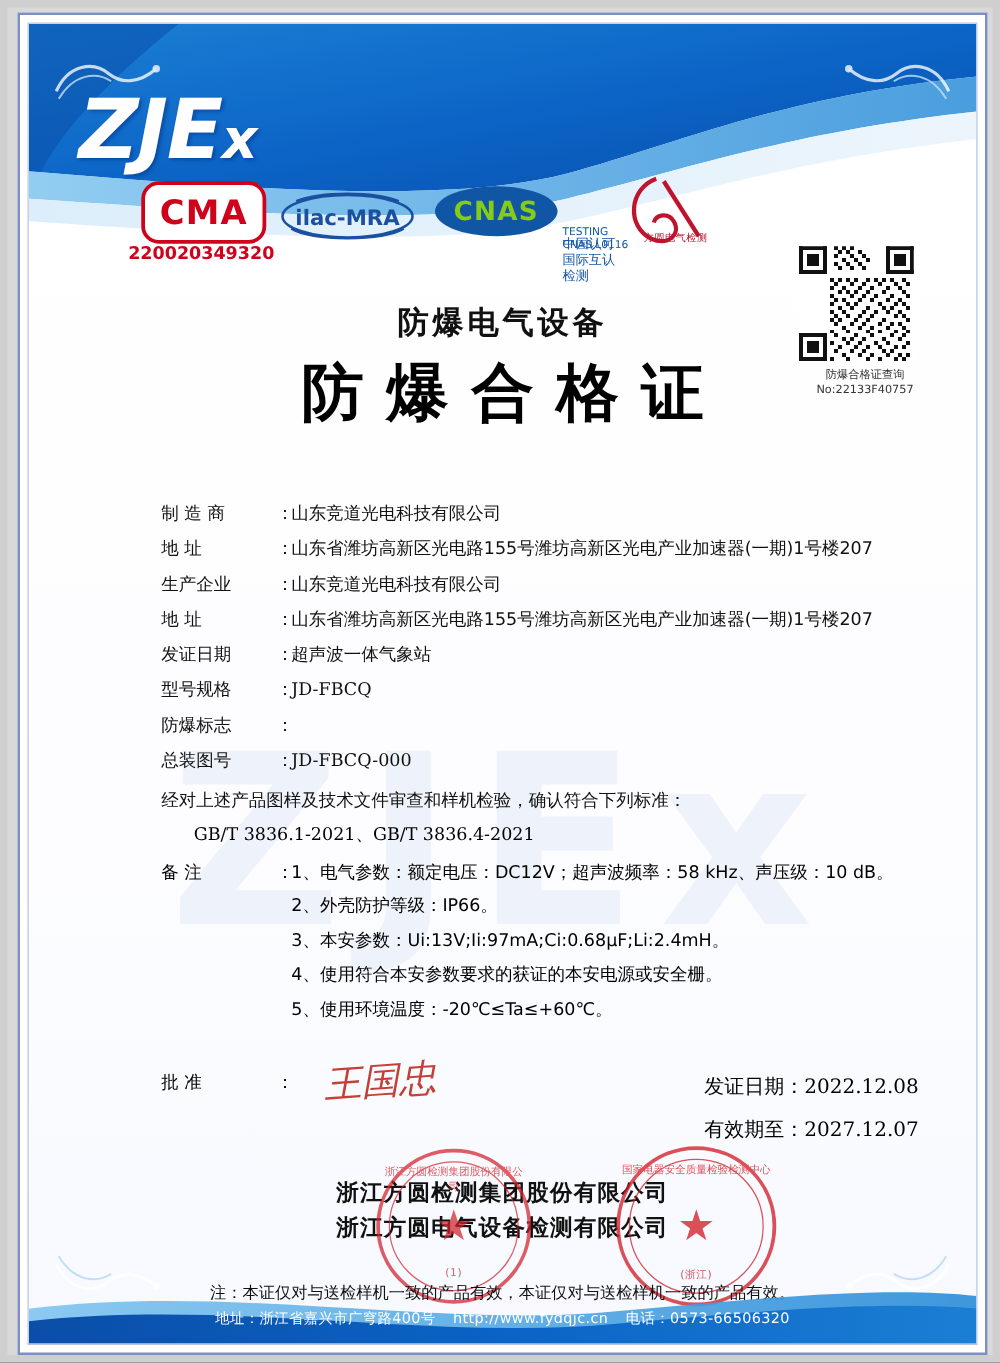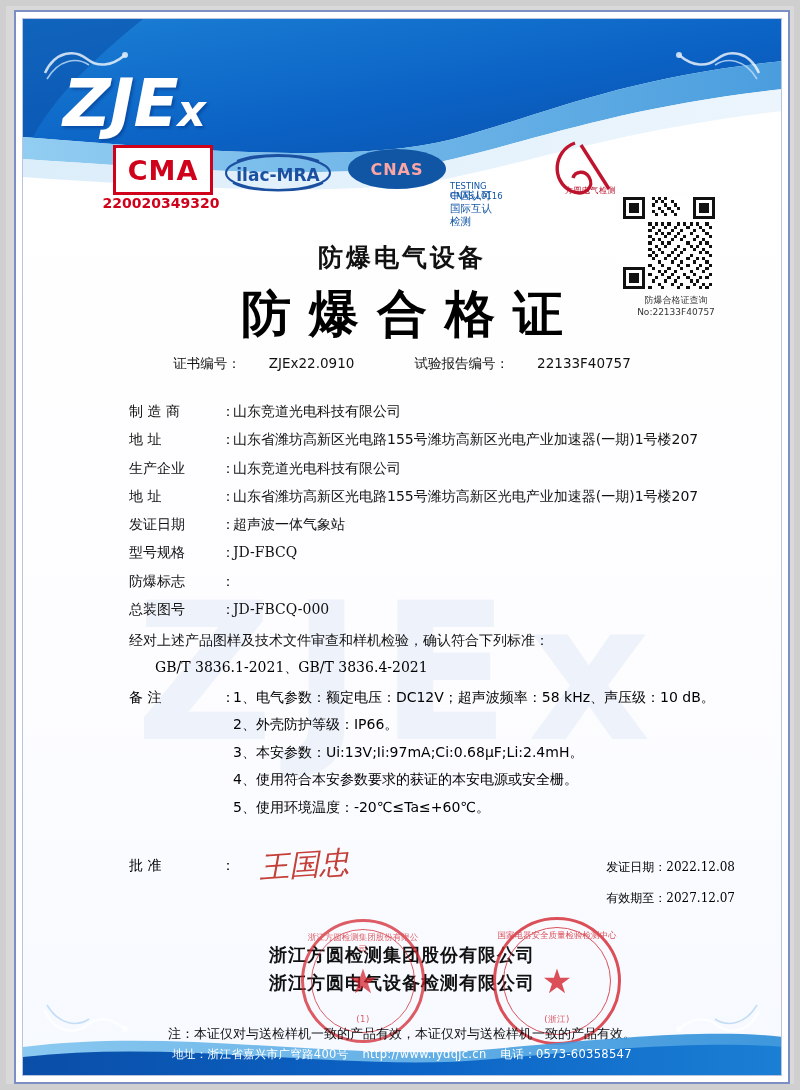--- a/index.html
+++ b/index.html
@@ -56,21 +56,21 @@
   .orn-tr{right:18px;top:24px;transform:scaleX(-1);}
   .orn-bl{left:18px;bottom:34px;transform:scaleY(-1);}
   .orn-br{right:18px;bottom:34px;transform:scale(-1,-1);}
 
   
   .logos{
     position:absolute;left:0;top:120px;width:100%;height:78px;
   }
   .cma{
     position:absolute;left:90px;top:6px;width:94px;height:44px;
-    border:3px solid #d0021b;border-radius:0;
+    border:3px solid #d0021b;border-radius:14px;
     color:#d0021b;font-weight:bold;font-size:27px;
     display:flex;align-items:center;justify-content:center;
     letter-spacing:1px;background:#fff;
   }
   .cma-no{
     position:absolute;left:78px;top:56px;width:120px;text-align:center;
     color:#d0021b;font-weight:bold;font-size:14px;letter-spacing:0;
   }
   .ilac{
     position:absolute;left:200px;top:8px;width:110px;height:52px;
@@ -78,40 +78,40 @@
   .ilac .txt{
     position:absolute;left:0;top:18px;width:110px;text-align:center;
     color:#1b4fa0;font-weight:bold;font-size:17px;
   }
   .cnas{
     position:absolute;left:325px;top:2px;width:160px;height:62px;
   }
   .cnas .ell{
     position:absolute;left:0;top:8px;width:98px;height:40px;
     border-radius:50%/50%;
-    background:#1156a5;color:#fca5a5;font-weight:bold;font-size:16px;
+    background:#1156a5;color:#84cc16;font-weight:bold;font-size:21px;
     display:flex;align-items:center;justify-content:center;letter-spacing:1px;
   }
   .cnas .cn{
     position:absolute;left:102px;top:0px;width:58px;
     color:#1156a5;font-size:10.5px;line-height:1.25;margin-top:48px;
   }
   .cnas .lno{
     position:absolute;left:102px;top:40px;width:70px;
     color:#1156a5;font-size:8.5px;line-height:1.2;
   }
   .fy{
-    position:absolute;left:514px;top:0px;width:110px;height:72px;
+    position:absolute;left:464px;top:0px;width:110px;height:72px;
   }
   .fy .ftxt{
     position:absolute;left:28px;top:46px;font-size:8px;color:#b8142e;
     letter-spacing:.5px;
   }
   
-  .qr-wrap{position:absolute;right:52px;top:58px;width:106px;}
+  .qr-wrap{position:absolute;right:36px;top:58px;width:106px;}
   .qr{width:92px;height:92px;margin:0 auto;background:#fff;}
   .qr-label{
     text-align:center;font-size:9px;color:#333;margin-top:2px;line-height:1.3;
   }
   .qr-no{text-align:center;font-size:9px;color:#333;}
 
   
   .subtitle{
     position:absolute;left:0;right:0;top:222px;text-align:center;
     font-size:25px;font-weight:bold;color:#111;letter-spacing:3px;
@@ -150,21 +150,21 @@
     position:absolute;left:106px;top:838px;font-size:14px;display:flex;
   }
   .sign{
     position:absolute;left:236px;top:826px;
     font-family:"DejaVu Serif","Liberation Serif",serif;
     font-size:30px;color:#c03028;font-style:italic;
     transform:rotate(-4deg);
     opacity:.92;
   }
   .dates{
-    position:absolute;right:46px;top:840px;text-align:left;font-size:12px;
+    position:absolute;right:46px;top:840px;text-align:left;font-size:16px;
   }
   .dates div{margin-bottom:14px;}
   .dates .d{font-family:"DejaVu Serif","Liberation Serif",serif;}
 
   
   .orgs{
     position:absolute;left:0;right:0;top:922px;text-align:center;
     font-size:18px;font-weight:bold;color:#111;letter-spacing:1px;
     line-height:1.55;
   }
@@ -460,24 +460,20 @@
                 <rect x="26" y="28" width="1" height="1"></rect>
             </g>
           </svg>
           <div class="qr-label">防爆合格证查询</div>
           <div class="qr-no">No:22133F40757</div>
         </div>
       </div>
 
       <div class="subtitle">防爆电气设备</div>
       <div class="maintitle">防爆合格证</div>
-      <div class="nums">
-        <span><span>证书编号：</span><span>ZJEx22.0910</span></span>
-        <span><span>试验报告编号：</span><span>22133F40757</span></span>
-      </div>
 
       <div class="body">
         <div class="row">
           <div class="lbl">制 造 商</div>
           <div class="colon">：</div>
           <div class="val">山东竞道光电科技有限公司</div>
         </div>
         <div class="row">
           <div class="lbl">地 址</div>
           <div class="colon">：</div>
@@ -570,19 +566,19 @@
             </linearGradient>
             <linearGradient id="f2" x1="0" y1="0" x2="1" y2="0">
               <stop offset="0%" stop-color="#7fc4ef"></stop>
               <stop offset="100%" stop-color="#2a8cd8"></stop>
             </linearGradient>
           </defs>
           <path d="M0,26 C160,6 330,42 470,28 C600,16 690,8 760,16 L760,54 L0,54 Z" fill="url(#f2)" opacity=".9"></path>
           <path d="M0,36 C160,18 330,52 470,38 C600,26 690,20 760,26 L760,54 L0,54 Z" fill="url(#f1)"></path>
         </svg>
         <div class="faddr">
-          <span>地址：</span><span>浙江省嘉兴市广穹路400号</span><span class="sep"></span><span>http://www.fydqjc.cn</span><span class="sep"></span><span>电话：</span><span>0573-60358547</span>
+          <span>地址：</span><span>浙江省嘉兴市广穹路400号</span><span class="sep"></span><span>http://www.fydqjc.cn</span><span class="sep"></span><span>电话：</span><span>0573-66506320</span>
         </div>
       </div>
 
     </div>
   </div>
 </div>
 
 </body></html>

